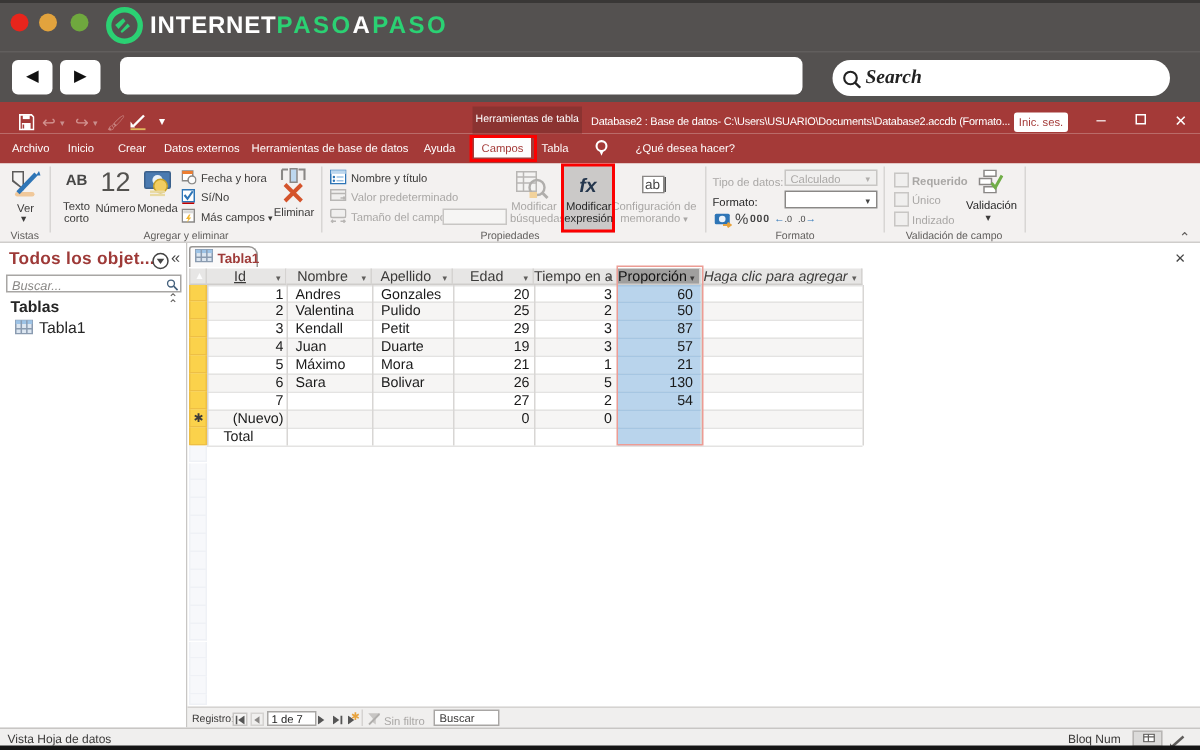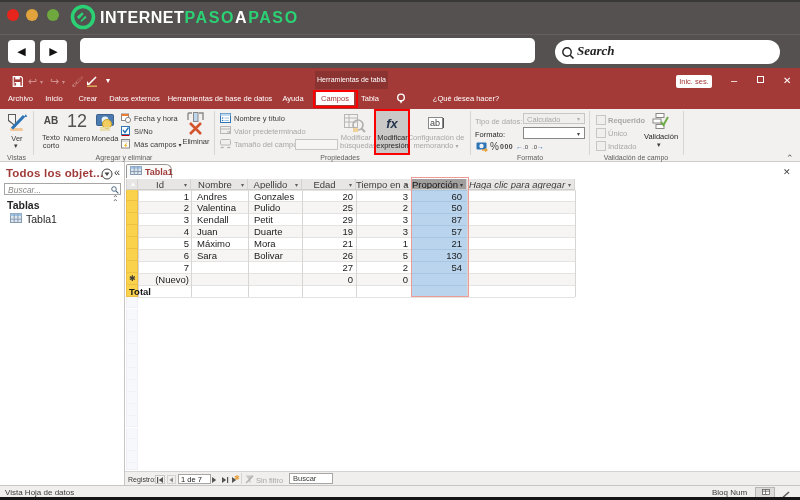--- a/index.html
+++ b/index.html
@@ -67,20 +67,21 @@
   <div class="abs" id="addrbar"></div>
   <div class="abs" id="searchpill"></div>
   <svg class="abs" style="left:561px;top:46px;" width="14" height="14" viewBox="0 0 14 14">
     <circle cx="6" cy="6" r="4.2" fill="none" stroke="#222" stroke-width="1.4"></circle>
     <line x1="9.2" y1="9.2" x2="12.5" y2="12.5" stroke="#222" stroke-width="1.6"></line>
   </svg>
   <div class="abs" style="left:577px;top:43px;font-size:13px;font-style:italic;font-weight:bold;color:#222;font-family:'Liberation Serif',serif;">Search</div>
 
   <div class="abs" id="titlebar">
     <div class="abs" id="ctxbox">Herramientas de tabla</div>
+    <div class="abs" style="left:394px;top:8px;font-size:7.3px;letter-spacing:-0.15px;color:#fff;white-space:nowrap;">Database2 : Base de datos- C:\Users\USUARIO\Documents\Database2.accdb (Formato...</div>
     <div class="abs" style="left:676px;top:7px;width:36px;height:13px;background:#fff;border-radius:2px;color:#a43a38;font-size:7.5px;text-align:center;line-height:13px;">Inic. ses.</div>
     <div class="abs" style="left:731px;top:6px;color:#fff;font-size:11px;">–</div>
     <div class="abs" style="left:757px;top:8px;width:7px;height:7px;border:1.2px solid #fff;box-sizing:border-box;"></div>
     <div class="abs" style="left:783px;top:7px;color:#fff;font-size:10px;">✕</div>
   </div>
 
   <svg class="abs" style="left:12px;top:76px;" width="11" height="11" viewBox="0 0 11 11">
     <path d="M1.2,0.6 L9,0.6 L10.4,2 L10.4,10.4 L1.2,10.4 Z" fill="none" stroke="#fff" stroke-width="1.1"></path>
     <rect x="3.2" y="0.8" width="4.6" height="2.6" fill="#fff"></rect>
     <rect x="2.6" y="6" width="5.8" height="4" fill="#fff"></rect>
@@ -105,21 +106,21 @@
     <div class="abs rtab" style="left:104px;width:61px;">Datos externos</div>
     <div class="abs rtab" style="left:166px;width:108px;">Herramientas de base de datos</div>
     <div class="abs rtab" style="left:278px;width:30px;">Ayuda</div>
     <div class="abs" style="left:312.5px;top:0.5px;width:45px;height:18px;border:2.5px solid #fb0000;box-sizing:border-box;"></div>
       <div class="abs" style="left:316px;top:3px;width:38px;height:13px;background:#fdfdfd;color:#a43a38;font-size:7.5px;text-align:center;line-height:13px;">Campos</div>
     <div class="abs rtab" style="left:357px;width:26px;">Tabla</div>
     <svg class="abs" style="left:396px;top:4px;" width="10" height="13" viewBox="0 0 10 13">
       <circle cx="5" cy="4.4" r="3.3" fill="none" stroke="#fff" stroke-width="1.4"></circle>
       <path d="M3.4,7.2 L5,10.8 L6.6,7.2 Z" fill="#fff"></path>
     </svg>
-    <div class="abs rtab" style="left:426px;width:80px;text-align:center;">¿Qué desea hacer?</div>
+    <div class="abs rtab" style="left:410px;width:80px;text-align:right;">¿Qué desea hacer?</div>
   </div>
 
   <div class="abs" id="ribbon">
 
     <div class="abs vsep" style="left:33px;"></div>
     <div class="abs vsep" style="left:214px;"></div>
     <div class="abs vsep" style="left:470px;"></div>
     <div class="abs vsep" style="left:589px;"></div>
     <div class="abs vsep" style="left:683px;"></div>
 
@@ -423,21 +424,21 @@
     <div class="abs cell" style="left:168px;top:88.0px;width:60px;text-align:right;">26</div>
     <div class="abs cell" style="left:223px;top:88.0px;width:60px;text-align:right;">5</div>
     <div class="abs cell" style="left:277px;top:88.0px;width:60px;text-align:right;">130</div>
     <div class="abs cell" style="left:4px;top:99.9px;width:60px;text-align:right;">7</div>
     <div class="abs cell" style="left:168px;top:99.9px;width:60px;text-align:right;">27</div>
     <div class="abs cell" style="left:223px;top:99.9px;width:60px;text-align:right;">2</div>
     <div class="abs cell" style="left:277px;top:99.9px;width:60px;text-align:right;">54</div>
     <div class="abs cell" style="left:4px;top:111.8px;width:60px;text-align:right;">(Nuevo)</div>
     <div class="abs cell" style="left:168px;top:111.8px;width:60px;text-align:right;">0</div>
     <div class="abs cell" style="left:223px;top:111.8px;width:60px;text-align:right;">0</div>
-    <div class="abs cell" style="left:4px;top:123.7px;width:60px;text-align:left;font-weight:bold;">Total</div>
+    <div class="abs cell" style="left:4px;top:123.7px;width:60px;text-align:center;font-weight:normal;">Total</div>
     </div>
     </div>
 
   <div class="abs" id="recbar">
     <div class="abs" style="left:3px;top:4px;font-size:7px;color:#3b3a39;">Registro:</div>
     <div class="abs" style="left:30px;top:2.5px;width:10px;height:9px;background:#f5f4f3;border:1px solid #c8c6c4;box-sizing:border-box;"></div>
     <div class="abs" style="left:42px;top:2.5px;width:9px;height:9px;background:#f0efee;border:1px solid #d5d3d1;box-sizing:border-box;"></div>
     <svg class="abs" style="left:32px;top:4.5px;" width="18" height="6" viewBox="0 0 18 6">
       <g fill="#555">
           <rect x="0" y="0" width="1.2" height="6"></rect>

